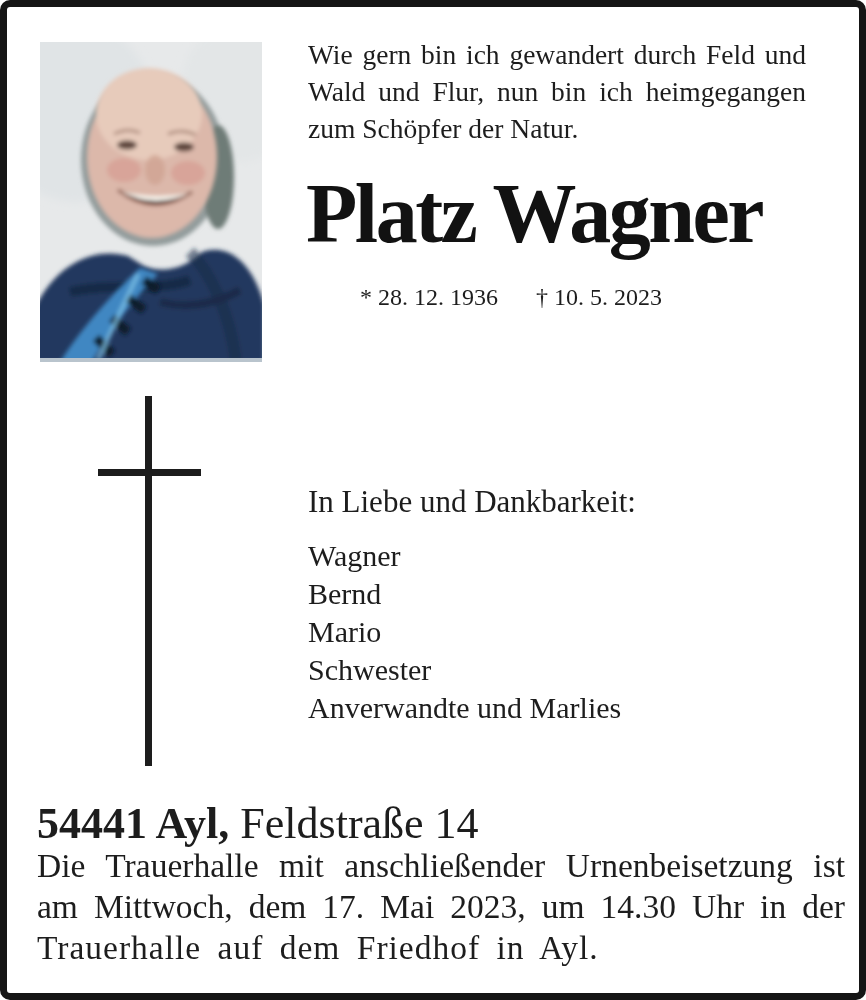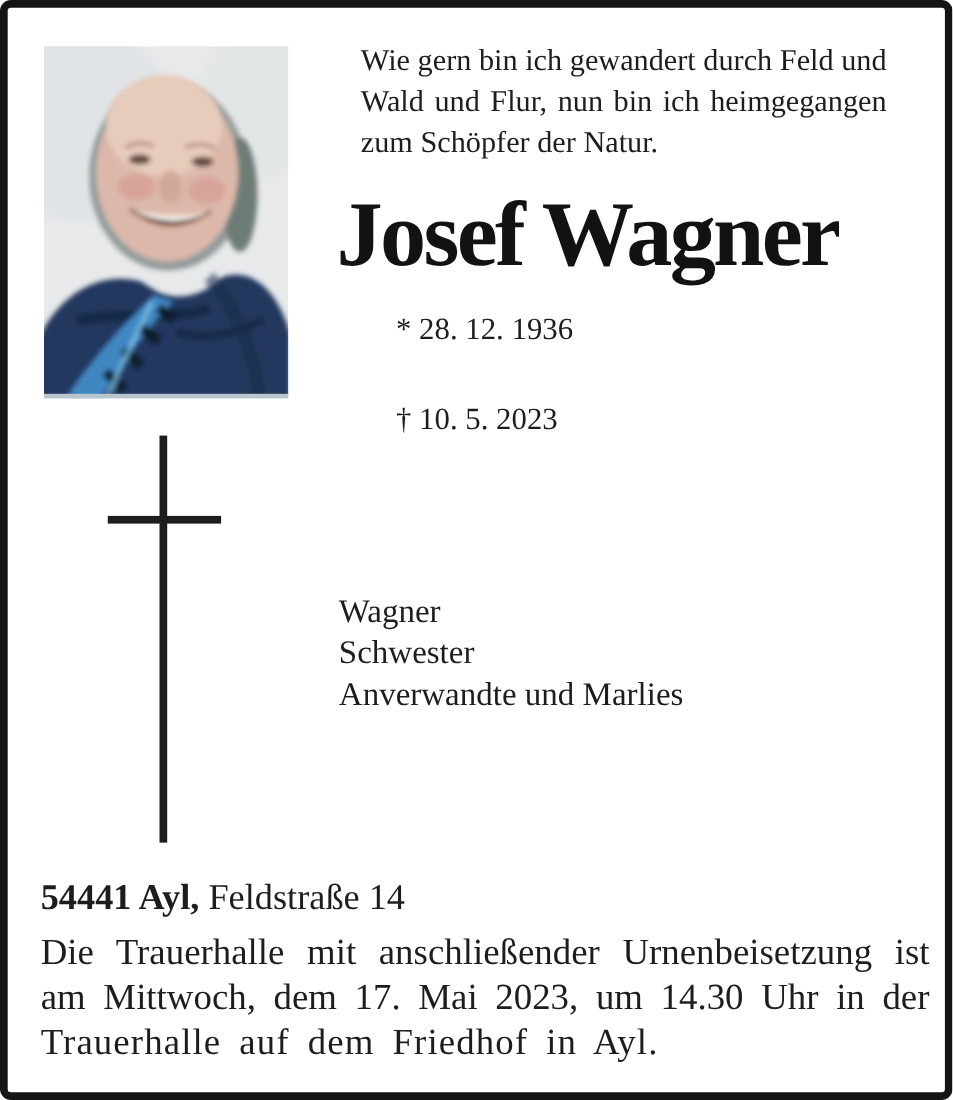--- a/index.html
+++ b/index.html
@@ -20,43 +20,43 @@
     border-radius: 10px;
     pointer-events: none;
     box-sizing: border-box;
   }
   .abs { position: absolute; }
 
   .photo-wrap { left: 40px; top: 42px; width: 222px; height: 320px; }
   .photo-wrap svg { display: block; }
 
   .epitaph { left: 308px; top: 36px; width: 498px; }
-  .epitaph-line { font-size: 27.5px; line-height: 37px; white-space: nowrap; margin-left: 20px; }
+  .epitaph-line { font-size: 27.5px; line-height: 37px; white-space: nowrap; }
   .just { text-align: justify; text-align-last: justify; }
 
   .name {
     left: 306px; top: 172px; width: 520px;
     font-size: 84px; font-weight: bold; letter-spacing: -2.5px;
     line-height: 1; white-space: nowrap; color: #121212;
   }
 
-  .dates { left: 360px; top: 284px; display: flex; gap: 50px; font-size: 28px; white-space: nowrap; flex-direction: column; }
+  .dates { left: 360px; top: 284px; display: flex; gap: 38px; font-size: 24px; white-space: nowrap; }
 
   .farewell { left: 308px; top: 350px; width: 505px; }
   .farewell-line { font-size: 31px; line-height: 39px; white-space: nowrap; }
 
   .intro { left: 308px; top: 484px; font-size: 31px; white-space: nowrap; }
 
   .mourners { left: 308px; top: 537px; }
   .mourner { font-size: 30px; line-height: 38px; white-space: nowrap; }
 
   .cross-v { left: 145px; top: 396px; width: 7px; height: 370px; background: #1d1d1d; }
   .cross-h { left: 98px; top: 469px; width: 103px; height: 7px; background: #1d1d1d; }
 
-  .address { left: 37px; top: 798px; font-size: 33px; white-space: nowrap; }
+  .address { left: 37px; top: 798px; font-size: 44px; white-space: nowrap; }
   .address .bold { font-weight: bold; }
 
   .funeral { left: 37px; top: 845px; width: 808px; }
   .funeral-line { font-size: 33.5px; line-height: 41px; white-space: nowrap; }
   .funeral-line.last { letter-spacing: 1px; word-spacing: 7px; }
 </style>
 </head>
 <body>
 
 <div class="page">
@@ -112,31 +112,34 @@
       <rect y="316" width="222" height="4" fill="#b9c4cd"></rect>
     </svg>
   </div>
 
   <div class="abs epitaph">
     <div class="epitaph-line just">Wie gern bin ich gewandert durch Feld und</div>
     <div class="epitaph-line just">Wald und Flur, nun bin ich heimgegangen</div>
     <div class="epitaph-line">zum Schöpfer der Natur.</div>
   </div>
 
-  <div class="abs name">Josef Wagner</div>
+  <div class="abs name">Platz Wagner</div>
 
   <div class="abs dates">
     <span>* 28. 12. 1936</span>
     <span>† 10. 5. 2023</span>
   </div>
 
 
+  <div class="abs intro">In Liebe und Dankbarkeit:</div>
 
   <div class="abs mourners">
     <div class="mourner">Wagner</div>
+    <div class="mourner">Bernd</div>
+    <div class="mourner">Mario</div>
     <div class="mourner">Schwester</div>
     <div class="mourner">Anverwandte und Marlies</div>
   </div>
 
   <div>
     <div class="abs cross-v"></div>
     <div class="abs cross-h"></div>
   </div>
 
   <div class="abs address">

